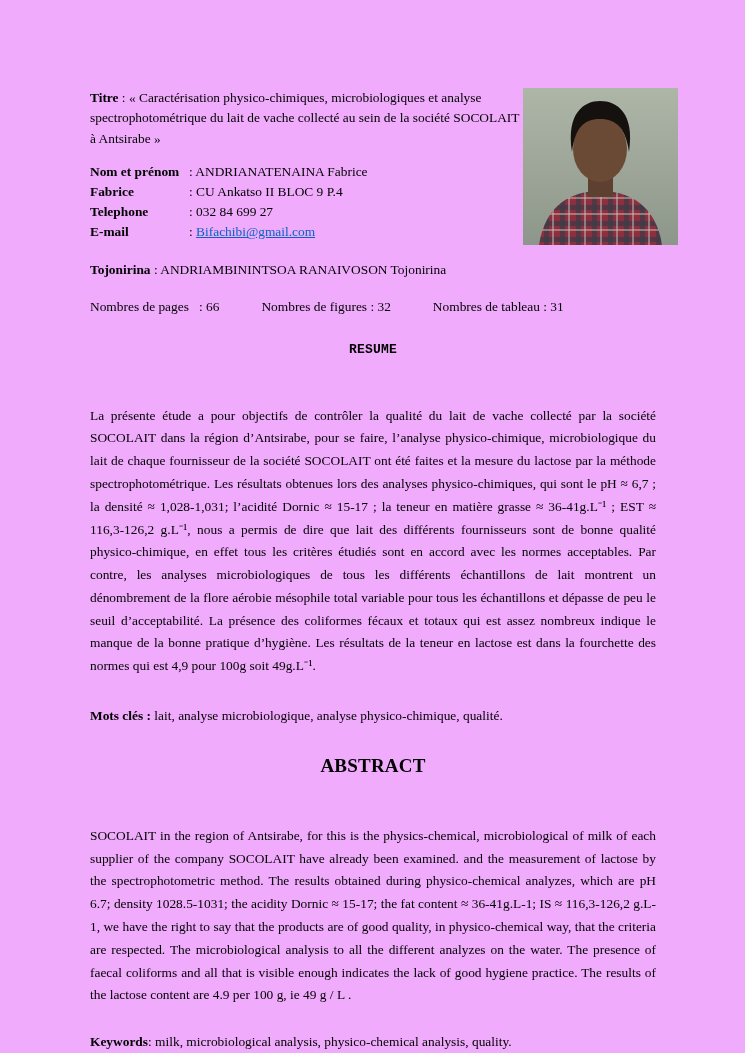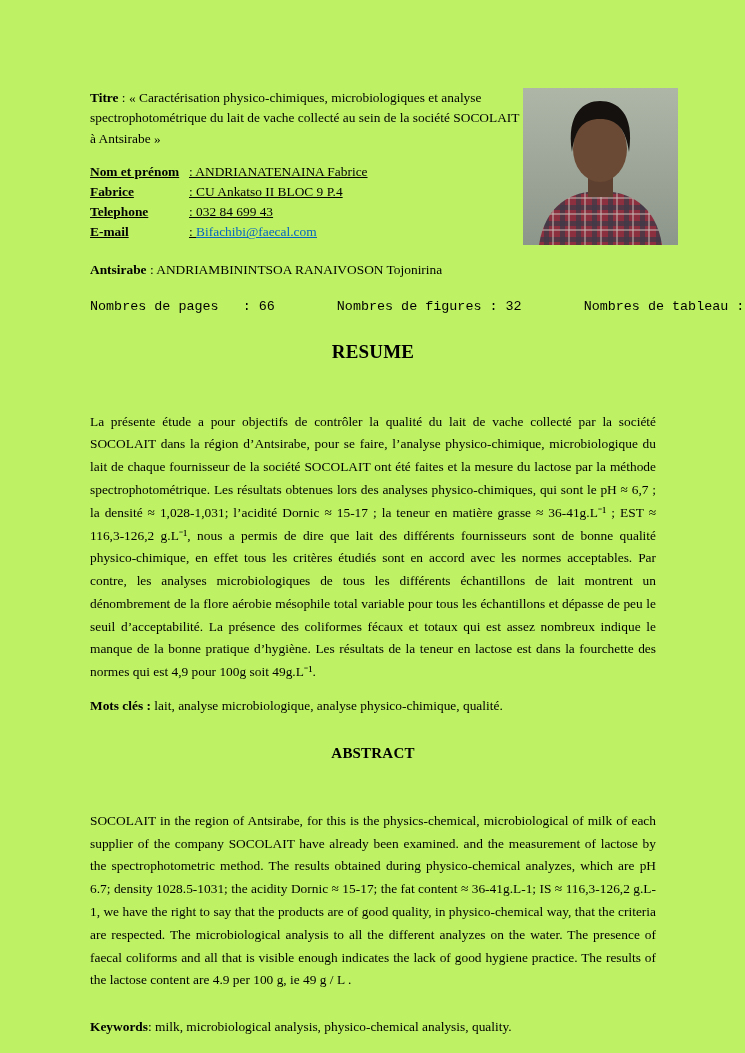--- a/index.html
+++ b/index.html
@@ -1,21 +1,21 @@
 <!DOCTYPE html>
 <html><head>
 <meta charset="utf-8">
 <style>
   * { margin:0; padding:0; box-sizing:border-box; }
   html,body { background:#ffffff; }
   .page {
     position:relative;
     width:745px; height:1053px;
     margin:0 auto;
-    background:#bef264;
+    background:#f0abfc;
     font-family:"Liberation Serif", serif;
     font-size:13.4px;
     color:#000000;
     overflow:hidden;
   }
   .content {
     position:absolute;
     left:90px; right:89px; top:88px;
   }
   .photo {
@@ -24,40 +24,40 @@
     width:155px; height:157px;
     overflow:hidden;
   }
   .title-block {
     width:432px;
     line-height:1.52;
     margin-bottom:13px;
     text-align:left;
   }
   b, .bold { font-weight:bold; }
-  .info-row { display:flex; line-height:1.5;text-decoration:underline; }
+  .info-row { display:flex; line-height:1.5; }
   .info-label { font-weight:bold; width:99px; flex:0 0 99px; }
   .info-value { white-space:pre; }
   .email-link { color:#0563C1; text-decoration:underline; }
   .rapporteur { margin-top:17px; line-height:1.5; }
-  .counts { margin-top:19px; display:flex; gap:62px;font-family:Liberation Mono, monospace; }
+  .counts { margin-top:19px; display:flex; gap:42px; }
   .counts span { white-space:pre; }
   .section-heading {
     text-align:center;
     font-weight:bold;
     margin-top:27px;
     margin-bottom:12px;
     letter-spacing:0.2px;
   }
   .para {
     text-align:justify;
     line-height:1.7;
     margin-top:48px;
   }
-  .keywords-line { margin-top:11px; line-height:1.7; }
+  .keywords-line { margin-top:27px; line-height:1.7; }
   .keywords-line-en { margin-top:24px; line-height:1.7; }
 </style>
 </head>
 <body>
 
 <div class="page">
 
   <div class="photo">
     <svg viewBox="0 0 155 157" width="155" height="157">
       <defs>
@@ -88,38 +88,38 @@
     <div class="info-row">
       <span class="info-label">Nom et prénom</span>
       <span class="info-value">: ANDRIANATENAINA Fabrice</span>
     </div>
     <div class="info-row">
       <span class="info-label">Fabrice</span>
       <span class="info-value">: CU Ankatso II BLOC 9 P.4</span>
     </div>
     <div class="info-row">
       <span class="info-label">Telephone</span>
-      <span class="info-value">: 032 84 699 43</span>
+      <span class="info-value">: 032 84 699 27</span>
     </div>
     <div class="info-row">
       <span class="info-label">E-mail</span>
       <span class="info-value">: </span>
-        <a href="#" class="email-link">Bifachibi@faecal.com</a>
+        <a href="#" class="email-link">Bifachibi@gmail.com</a>
     </div>
 
-    <p class="rapporteur"><b>Antsirabe</b><span> : ANDRIAMBININTSOA RANAIVOSON Tojonirina</span></p>
+    <p class="rapporteur"><b>Tojonirina</b><span> : ANDRIAMBININTSOA RANAIVOSON Tojonirina</span></p>
 
     <div class="counts">
       <span>Nombres de pages   : 66</span>
       <span>Nombres de figures : 32</span>
       <span>Nombres de tableau : 31</span>
     </div>
 
-    <h2 class="section-heading" style="font-size:19px;">RESUME</h2>
+    <h2 class="section-heading" style="font-size:13px;font-family:Liberation Mono, monospace;">RESUME</h2>
     <p class="para">La présente étude a pour objectifs de contrôler la qualité du lait de vache collecté  par la société SOCOLAIT dans la région d’Antsirabe, pour se faire, l’analyse physico-chimique, microbiologique du lait de chaque fournisseur de la société SOCOLAIT ont été faites et la mesure du lactose par la méthode spectrophotométrique. Les résultats obtenues lors des analyses physico-chimiques, qui sont le pH ≈ 6,7 ; la densité ≈ 1,028-1,031; l’acidité Dornic ≈ 15-17 ; la teneur en matière grasse ≈ 36-41g.L⁻¹ ; EST ≈ 116,3-126,2 g.L⁻¹,  nous a permis de dire que lait des différents fournisseurs sont  de bonne qualité physico-chimique, en effet tous les critères étudiés  sont en accord avec les normes acceptables. Par contre, les analyses microbiologiques de tous les différents échantillons de lait montrent un dénombrement de la flore aérobie mésophile total variable pour tous les échantillons et dépasse de peu le seuil d’acceptabilité. La présence des coliformes fécaux et totaux qui est assez nombreux indique le manque de la bonne pratique d’hygiène. Les résultats de la teneur en lactose est dans la fourchette des normes qui est 4,9 pour 100g soit 49g.L⁻¹.</p>
     <p class="keywords-line"><b>Mots clés :</b><span> lait, analyse microbiologique, analyse physico-chimique, qualité.</span></p>
 
-    <h2 class="section-heading" style="font-size:15px;">ABSTRACT</h2>
+    <h2 class="section-heading" style="font-size:19px;">ABSTRACT</h2>
     <p class="para">SOCOLAIT in the region of Antsirabe, for this is the physics-chemical, microbiological of milk of each supplier of the company SOCOLAIT have already been examined. and the measurement of lactose by the spectrophotometric method. The results obtained during physico-chemical analyzes, which are pH 6.7; density 1028.5-1031; the acidity Dornic ≈ 15-17; the fat content ≈ 36-41g.L-1; IS ≈ 116,3-126,2 g.L-1, we have the right to say that the products are of good quality, in physico-chemical way, that the criteria are respected. The microbiological analysis to all the different analyzes on the water. The presence of faecal coliforms and all that is visible enough indicates the lack of good hygiene practice. The results of the lactose content are 4.9 per 100 g, ie 49 g / L .</p>
     <p class="keywords-line-en"><b>Keywords</b><span>: milk, microbiological analysis, physico-chemical analysis, quality.</span></p>
 
   </div>
 </div>
 
 </body></html>

